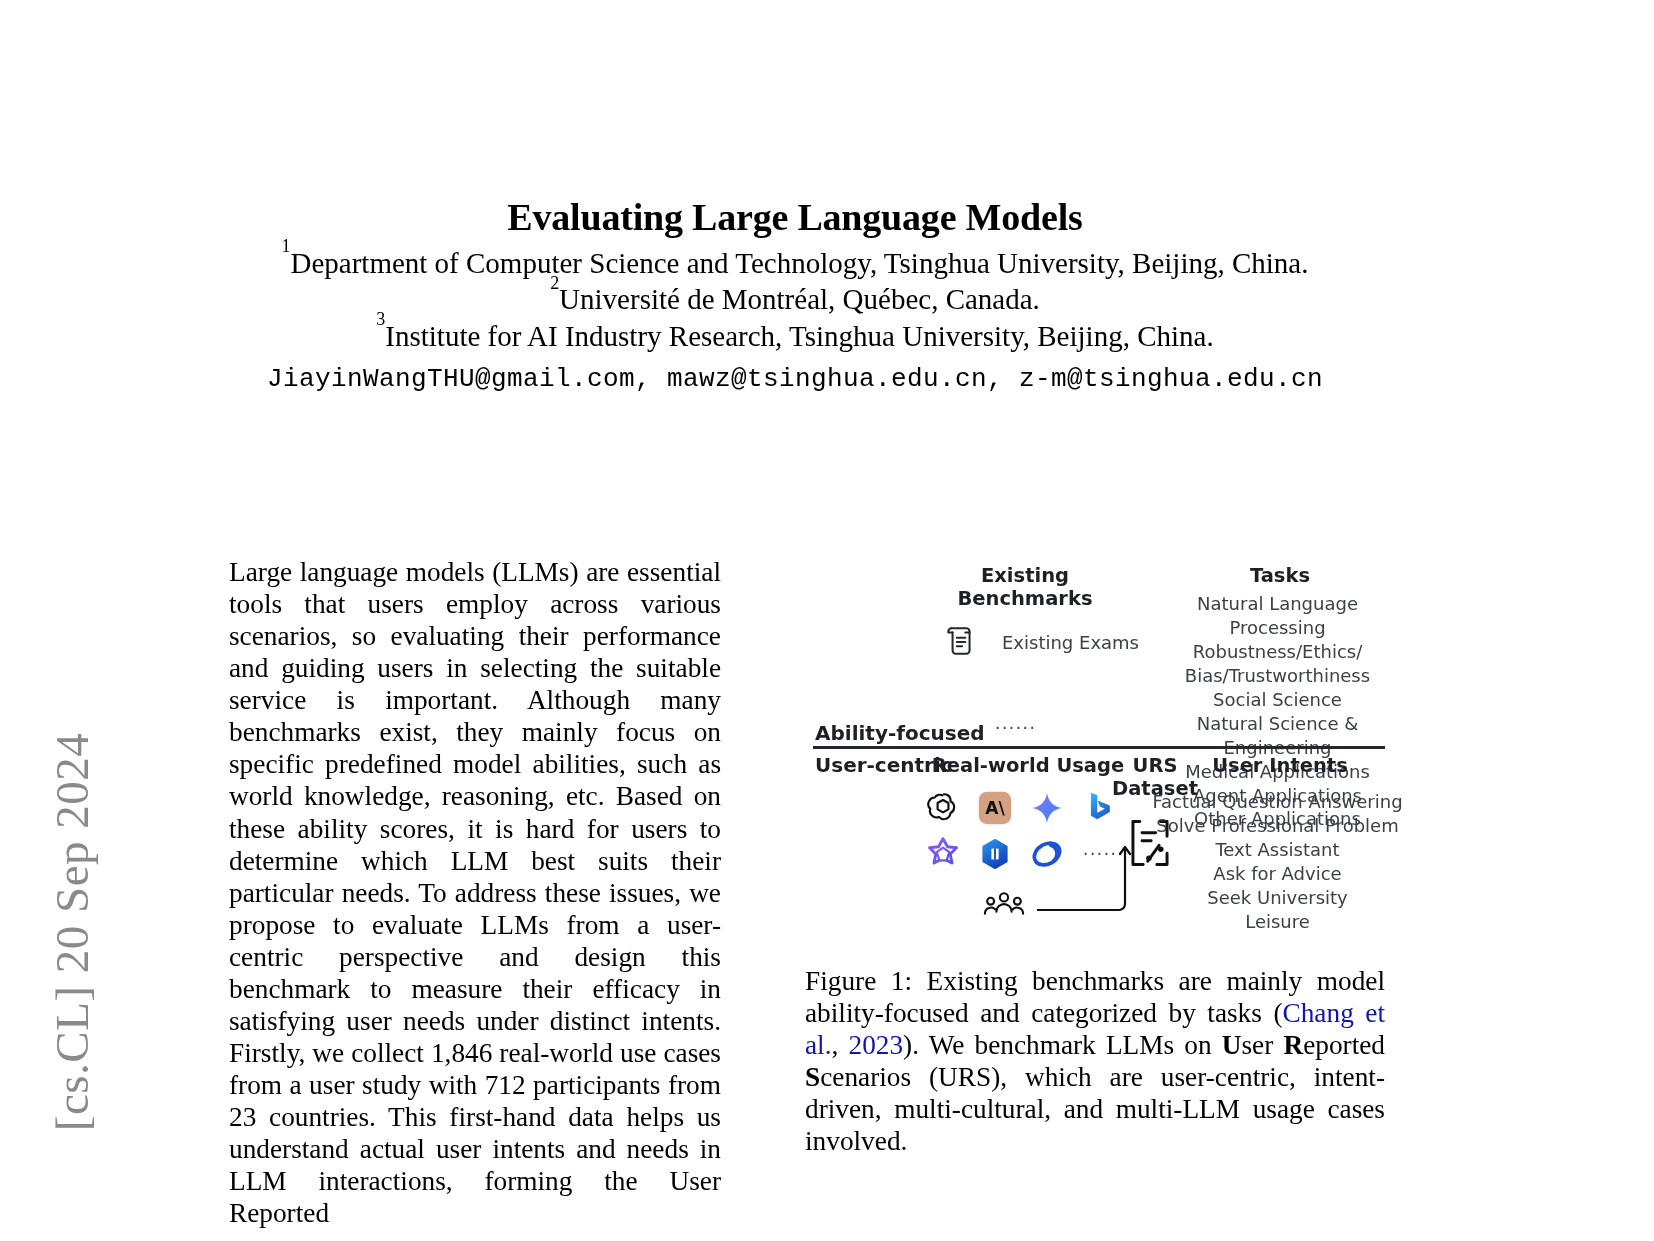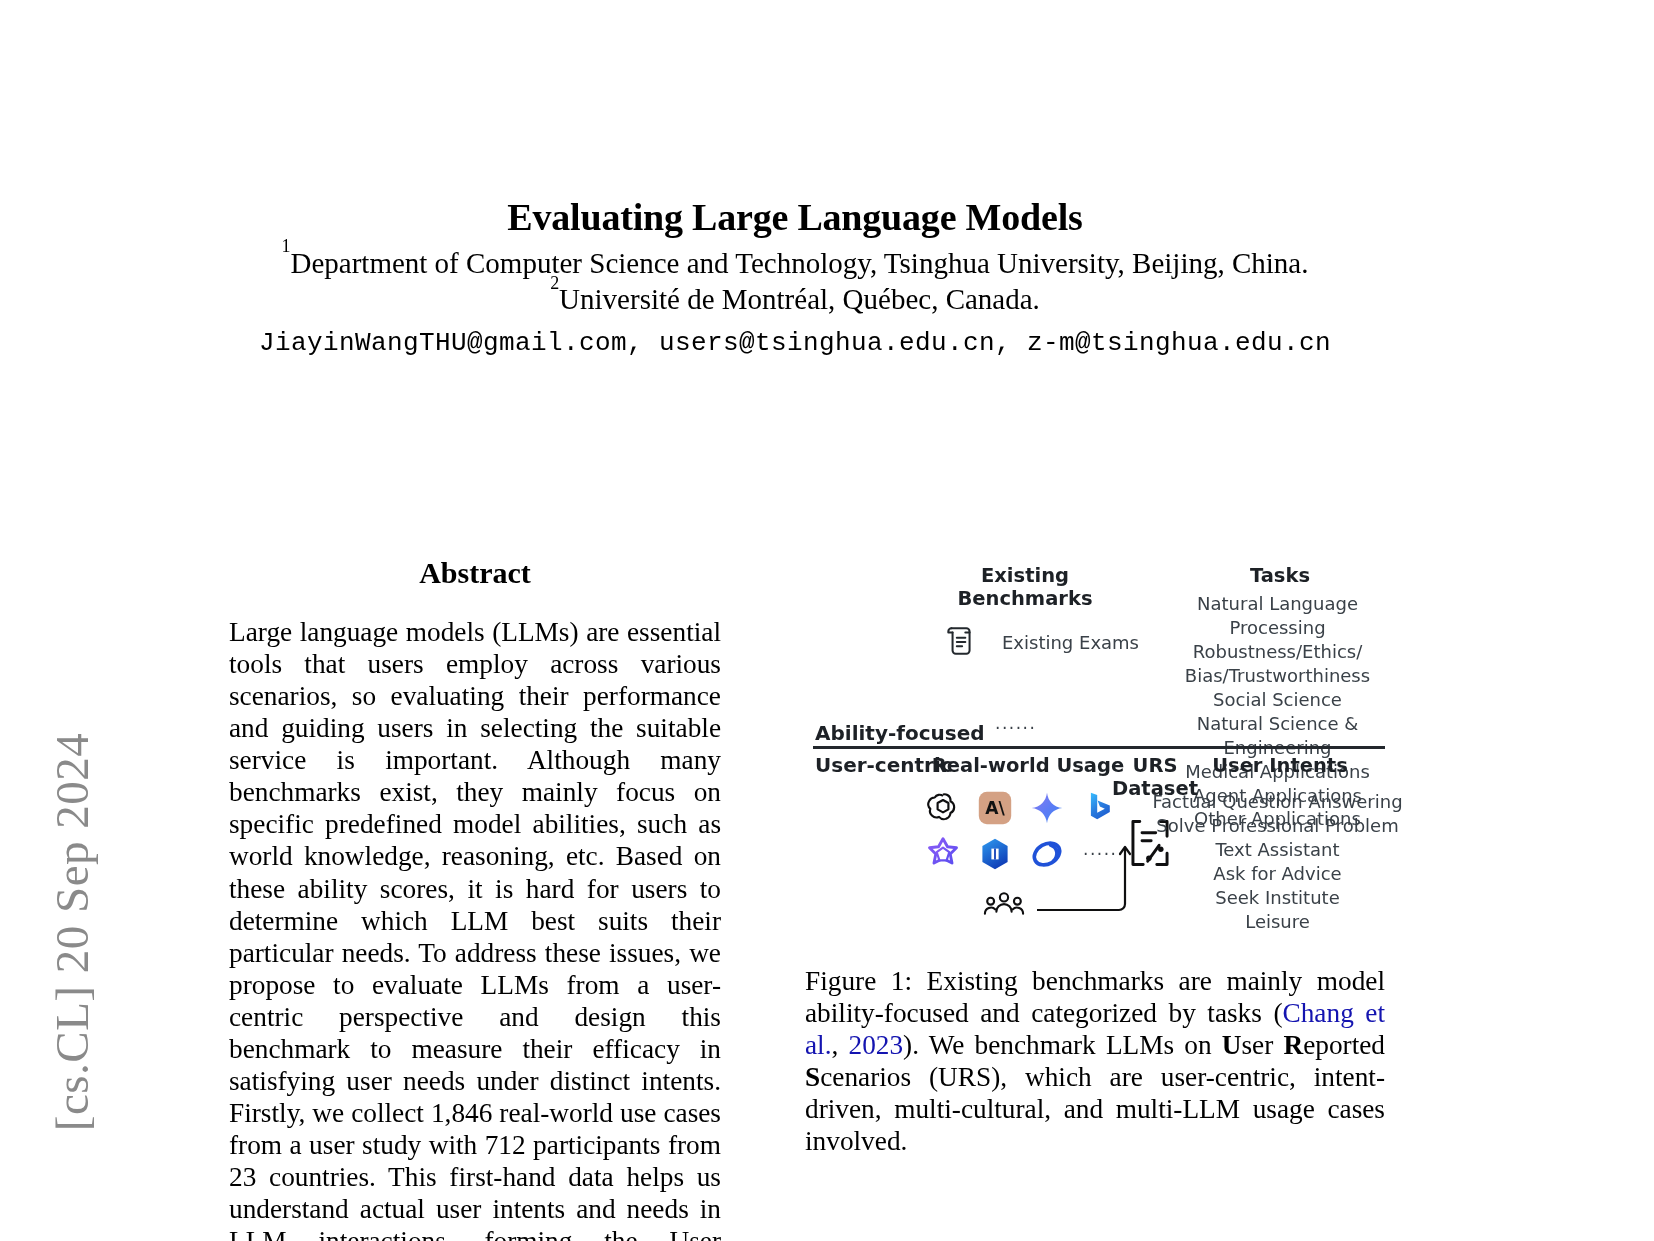--- a/index.html
+++ b/index.html
@@ -198,27 +198,27 @@
 
 <div class="title-block">
   <h1 class="paper-title">
     <span class="title-line">Evaluating Large Language Models</span>
   </h1>
 
 
   <div class="affil">
       <div><sup>1</sup>Department of Computer Science and Technology, Tsinghua University, Beijing, China.</div>
       <div><sup>2</sup>Université de Montréal, Québec, Canada.</div>
-    </div>
-
-  <div class="emails">JiayinWangTHU@gmail.com, users@tsinghua.edu.cn, z-m@tsinghua.edu.cn</div>
+      <div><sup>3</sup>Institute for AI Industry Research, Tsinghua University, Beijing, China.</div>
+    </div>
+
+  <div class="emails">JiayinWangTHU@gmail.com, mawz@tsinghua.edu.cn, z-m@tsinghua.edu.cn</div>
 </div>
 
 <div class="col-left">
-  <div class="abstract-heading">Abstract</div>
   <p class="abstract-body">Large language models (LLMs) are essential tools that users employ across various scenarios, so evaluating their performance and guiding users in selecting the suitable service is important. Although many benchmarks exist, they mainly focus on specific predefined model abilities, such as world knowledge, reasoning, etc. Based on these ability scores, it is hard for users to determine which LLM best suits their particular needs. To address these issues, we propose to evaluate LLMs from a user-centric perspective and design this benchmark to measure their efficacy in satisfying user needs under distinct intents. Firstly, we collect 1,846 real-world use cases from a user study with 712 participants from 23 countries. This first-hand data helps us understand actual user intents and needs in LLM interactions, forming the User Reported</p>
 </div>
 
 <div class="col-right">
   <div class="figure-wrap">
 
     <div class="abs-pos fig-col-head" style="left:120px; top:8px; width:200px;">
       <div>Existing</div>
       <div>Benchmarks</div>
     </div>
@@ -360,20 +360,20 @@
         <circle cx="19" cy="35.5" r="2.4" fill="#0f0f10" stroke="none"></circle>
       </svg>
     </div>
 
     <div class="abs-pos fig-col-head" style="left:355px; top:198px; width:240px;">User Intents</div>
     <div class="abs-pos fig-text" style="left:345px; top:234px; width:255px;">
         <div>Factual Question Answering</div>
         <div>Solve Professional Problem</div>
         <div>Text Assistant</div>
         <div>Ask for Advice</div>
-        <div>Seek Institute</div>
+        <div>Seek University</div>
         <div>Leisure</div>
       </div>
 
   </div>
 </div>
 
 <div class="caption"><span>Figure 1:</span> Existing benchmarks are mainly model ability-focused and categorized by tasks (<a class="cite">Chang et al.</a>, <a class="cite">2023</a>). We benchmark LLMs on <b>U</b>ser <b>R</b>eported <b>S</b>cenarios (URS), which are user-centric, intent-driven, multi-cultural, and multi-LLM usage cases involved.</div>
 
 </body></html>

